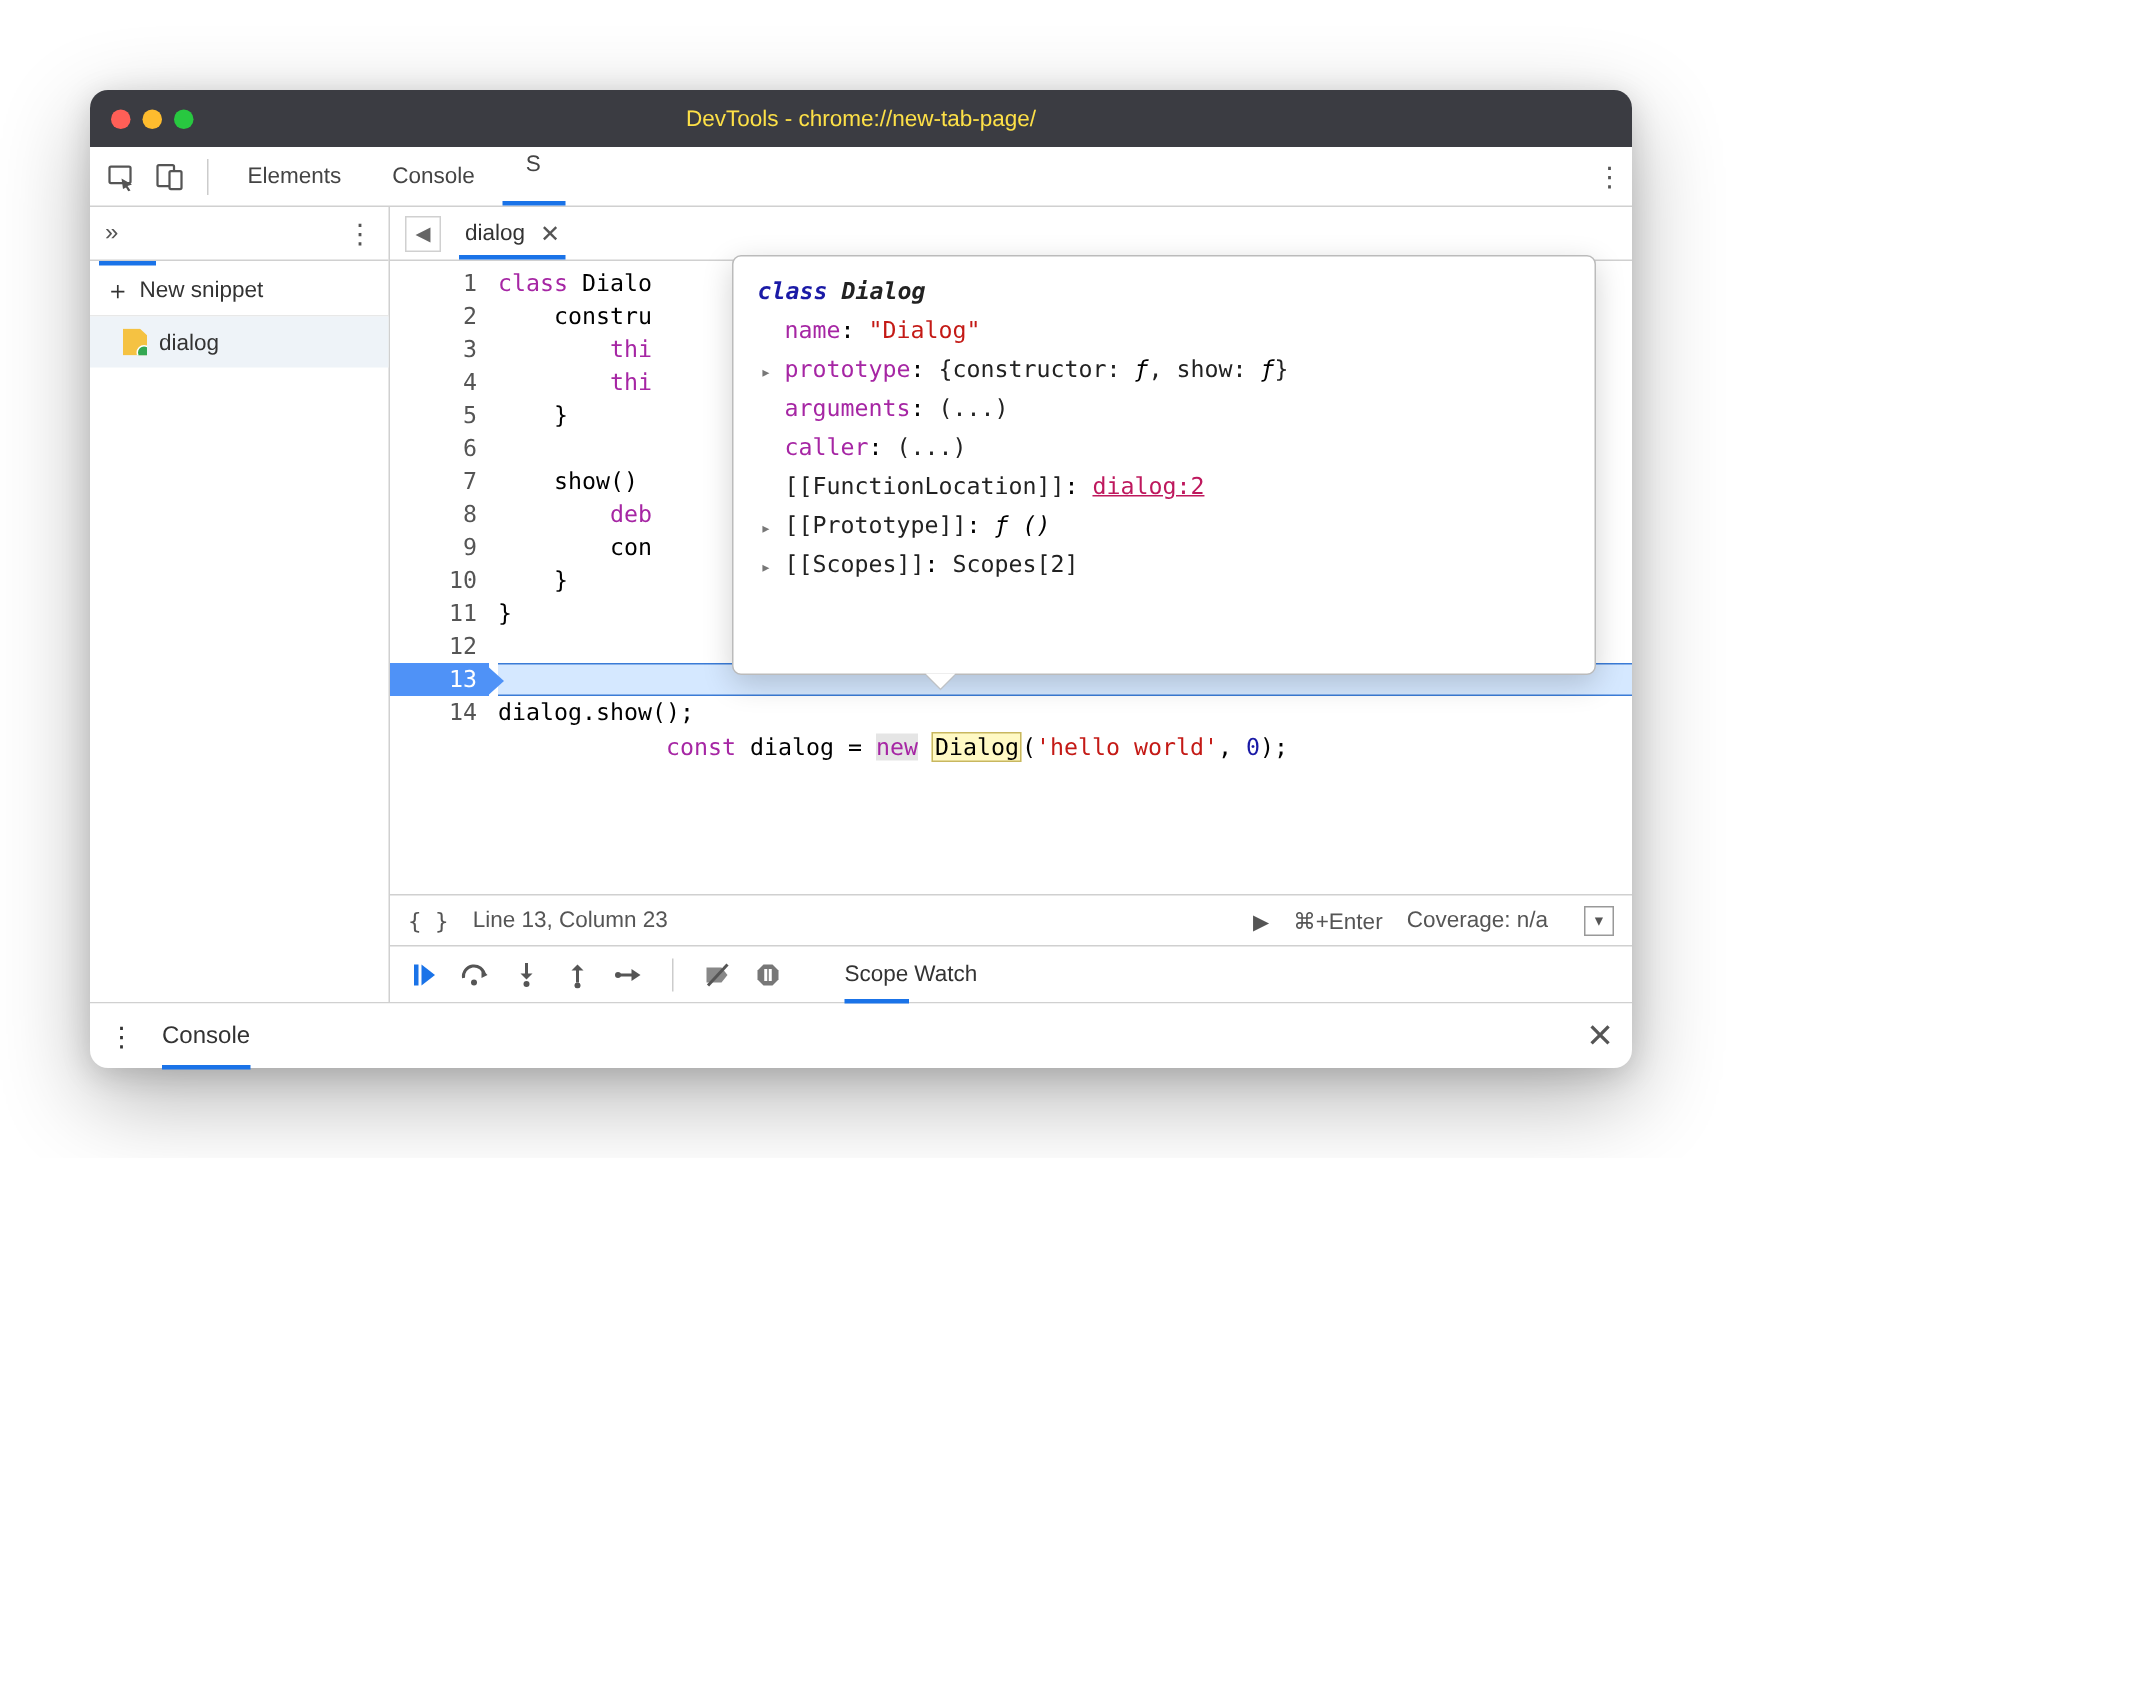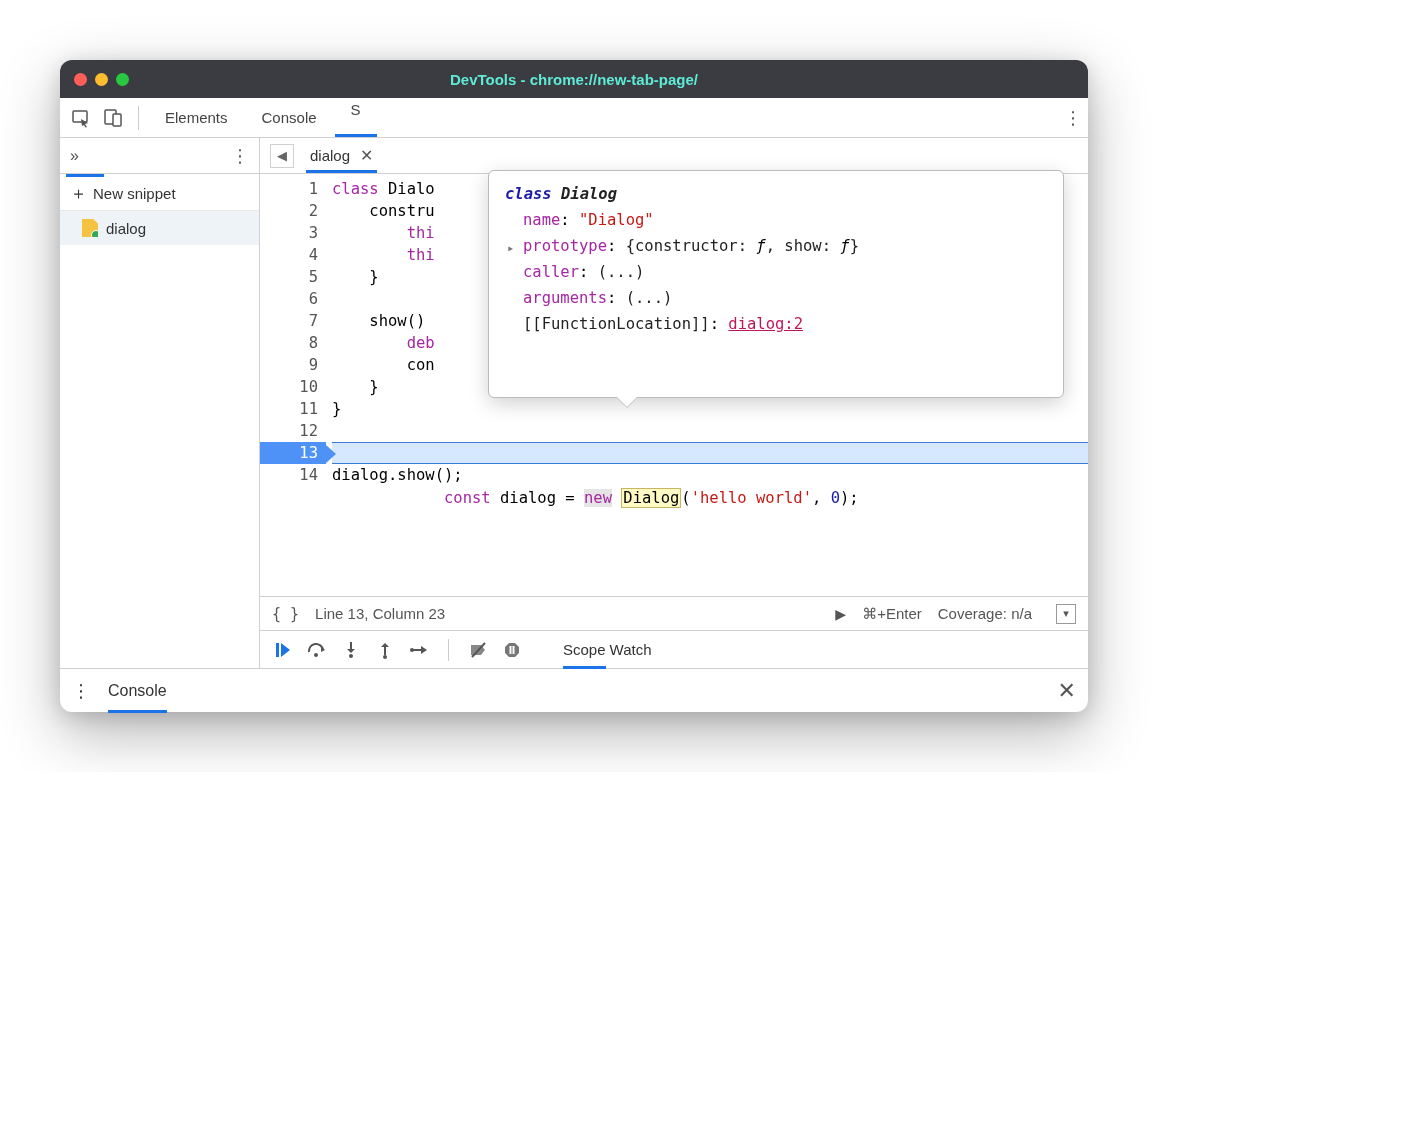--- a/index.html
+++ b/index.html
@@ -27,21 +27,21 @@
 }
 .traffic {
   display: flex; gap: 8px;
 }
 .traffic .dot { width: 13px; height: 13px; border-radius: 50%; }
 .dot.red { background:#ff5f57; }
 .dot.yellow { background:#febc2e; }
 .dot.green { background:#28c840; }
 .title-text {
   position:absolute; left:0; right:0; text-align:center;
-  color:#5eead4; font-size:15px; font-weight:700;
+  color:#fde047; font-size:15px; font-weight:400;
 }
 .tabs-bar {
   height: 40px;
   display:flex; align-items:center;
   border-bottom:1px solid #d0d0d0;
   padding: 0 6px;
   gap: 2px;
   font-size:15px;
   color:#444;
 }
@@ -365,23 +365,25 @@
     </div>
 
     <div class="popover">
       <div class="pop-head">
         <span>class</span>
         <span> </span>
         <span class="cname">Dialog</span>
       </div>
       <div class="pop-row"><span class="k">name</span>: <span class="vstr">"Dialog"</span></div>
       <div class="pop-row exp"><span class="k">prototype</span>: <span class="v">{constructor: </span><span class="fital">ƒ</span><span class="v">, show: </span><span class="fital">ƒ</span><span class="v">}</span></div>
+      <div class="pop-row"><span class="k">arguments</span>: <span class="v">(...)</span></div>
       <div class="pop-row"><span class="k">caller</span>: <span class="v">(...)</span></div>
-      <div class="pop-row"><span class="k">arguments</span>: <span class="v">(...)</span></div>
       <div class="pop-row"><span class="v">[[FunctionLocation]]</span>: <span class="vlink">dialog:2</span></div>
+      <div class="pop-row exp"><span class="v">[[Prototype]]</span>: <span class="fital">ƒ ()</span></div>
+      <div class="pop-row exp"><span class="v">[[Scopes]]</span>: <span class="v">Scopes[2]</span></div>
     </div>
 
   </div>
 
   <div class="console-drawer">
     <span style="font-size:18px;">⋮</span>
     <div class="drawer-tab">Console</div>
     <span class="close-drawer">✕</span>
   </div>
 

